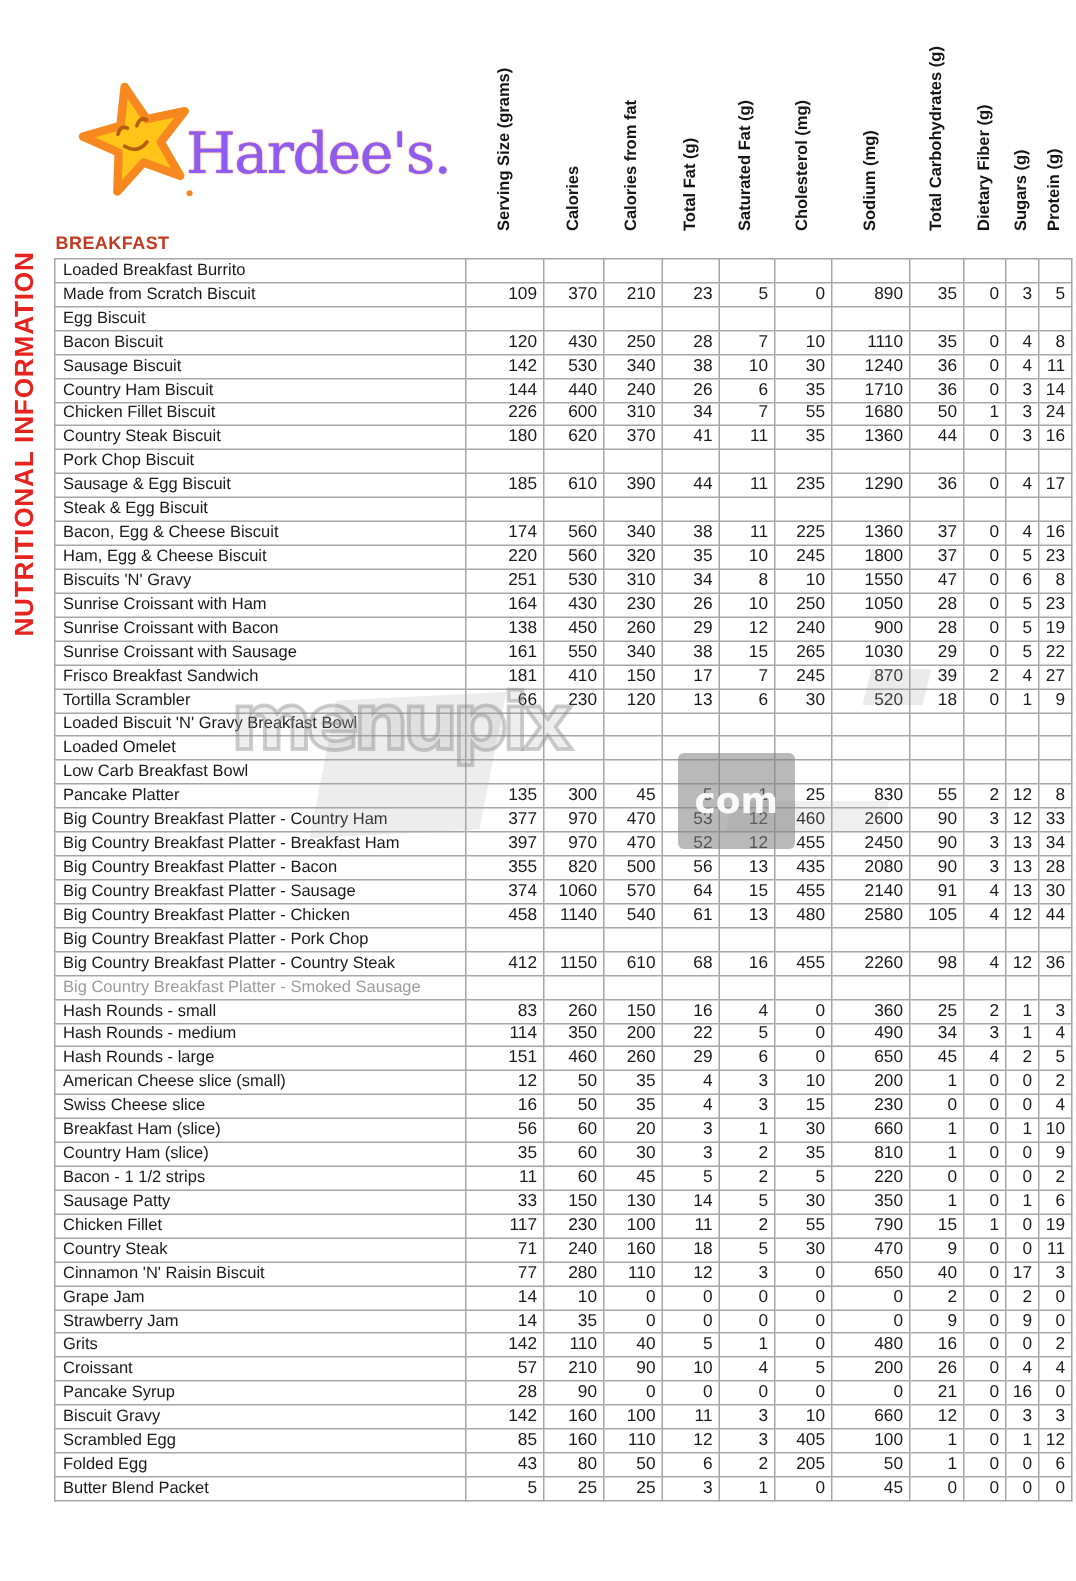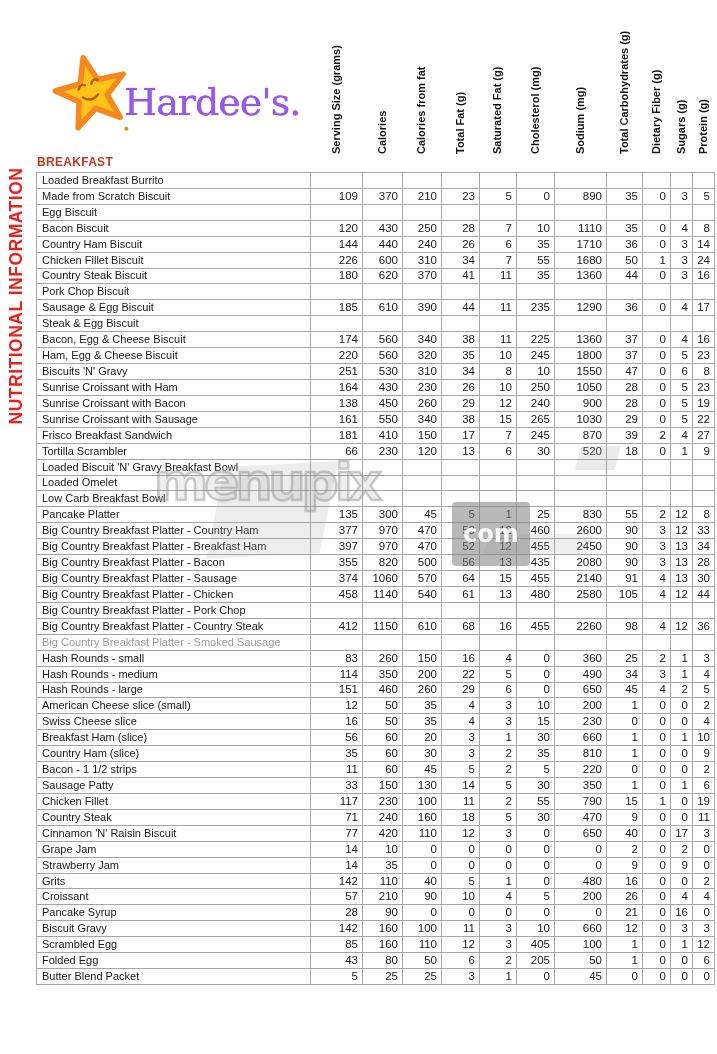--- a/index.html
+++ b/index.html
@@ -153,20 +153,34 @@
           <td class="num">28</td>
           <td class="num">7</td>
           <td class="num">10</td>
           <td class="num">1110</td>
           <td class="num">35</td>
           <td class="num">0</td>
           <td class="num">4</td>
           <td class="num">8</td>
         </tr>
         <tr>
+          <td>Sausage Biscuit</td>
+          <td class="num">142</td>
+          <td class="num">530</td>
+          <td class="num">340</td>
+          <td class="num">38</td>
+          <td class="num">10</td>
+          <td class="num">30</td>
+          <td class="num">1240</td>
+          <td class="num">36</td>
+          <td class="num">0</td>
+          <td class="num">4</td>
+          <td class="num">11</td>
+        </tr>
+        <tr>
           <td>Country Ham Biscuit</td>
           <td class="num">144</td>
           <td class="num">440</td>
           <td class="num">240</td>
           <td class="num">26</td>
           <td class="num">6</td>
           <td class="num">35</td>
           <td class="num">1710</td>
           <td class="num">36</td>
           <td class="num">0</td>
@@ -673,21 +687,21 @@
           <td class="num">30</td>
           <td class="num">470</td>
           <td class="num">9</td>
           <td class="num">0</td>
           <td class="num">0</td>
           <td class="num">11</td>
         </tr>
         <tr>
           <td>Cinnamon 'N' Raisin Biscuit</td>
           <td class="num">77</td>
-          <td class="num">420</td>
+          <td class="num">280</td>
           <td class="num">110</td>
           <td class="num">12</td>
           <td class="num">3</td>
           <td class="num">0</td>
           <td class="num">650</td>
           <td class="num">40</td>
           <td class="num">0</td>
           <td class="num">17</td>
           <td class="num">3</td>
         </tr>

